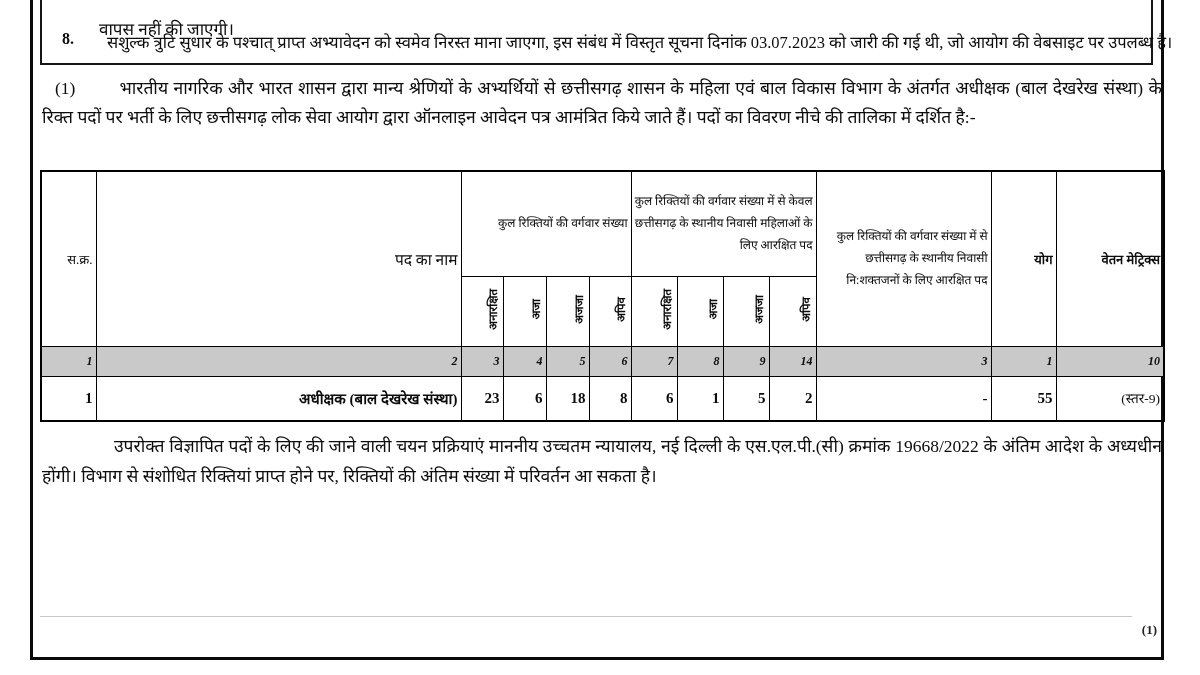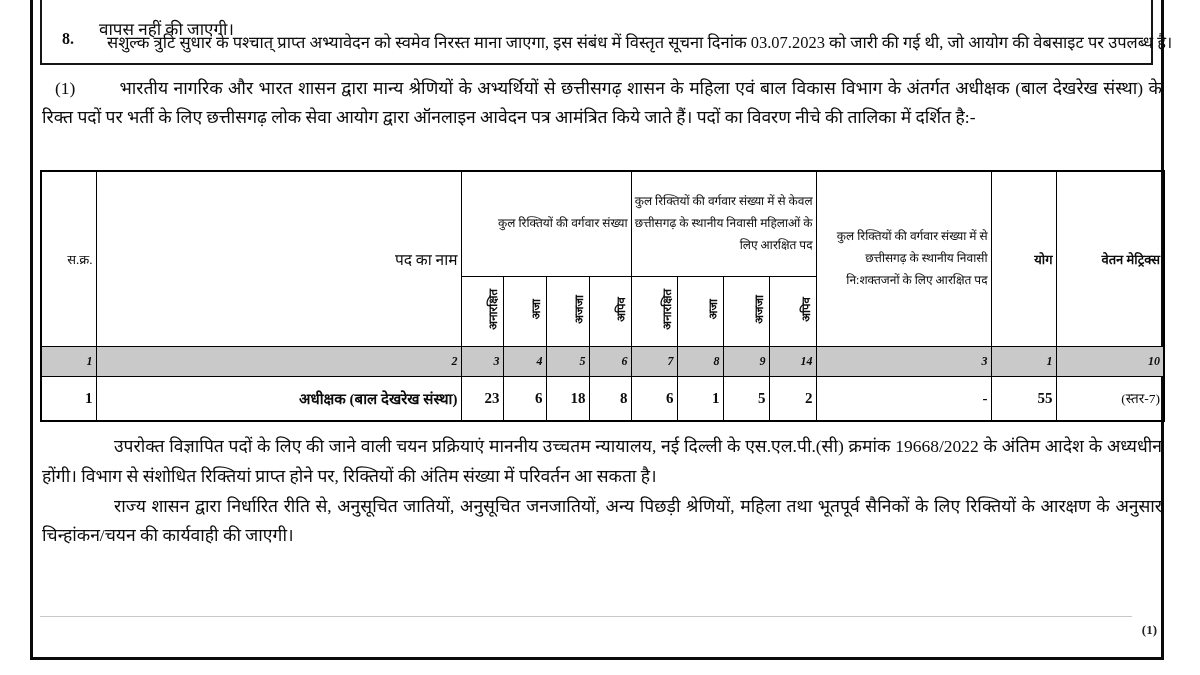--- a/index.html
+++ b/index.html
@@ -119,24 +119,23 @@
     <td>23</td>
     <td>6</td>
     <td>18</td>
     <td>8</td>
     <td>6</td>
     <td>1</td>
     <td>5</td>
     <td>2</td>
     <td>-</td>
     <td>55</td>
-    <td class="paycell">(स्तर-7)</td>
+    <td class="paycell">(स्तर-9)</td>
   </tr>
 </tbody>
   </table>
 
 <div id="paras" class="abs">
   <p>उपरोक्त विज्ञापित पदों के लिए की जाने वाली चयन प्रक्रियाएं माननीय उच्चतम न्यायालय, नई दिल्ली के एस.एल.पी.(सी) क्रमांक 19668/2022 के अंतिम आदेश के अध्यधीन होंगी। विभाग से संशोधित रिक्तियां प्राप्त होने पर, रिक्तियों की अंतिम संख्या में परिवर्तन आ सकता है।</p>
-  <p>राज्य शासन द्वारा निर्धारित रीति से, अनुसूचित जातियों, अनुसूचित जनजातियों, अन्य पिछड़ी श्रेणियों, महिला तथा भूतपूर्व सैनिकों के लिए रिक्तियों के आरक्षण के अनुसार चिन्हांकन/चयन की कार्यवाही की जाएगी।</p>
 </div>
 
 <div id="footer-line" class="abs"></div>
 <div id="footer-num" class="abs">(1)</div>
 
 </body></html>

